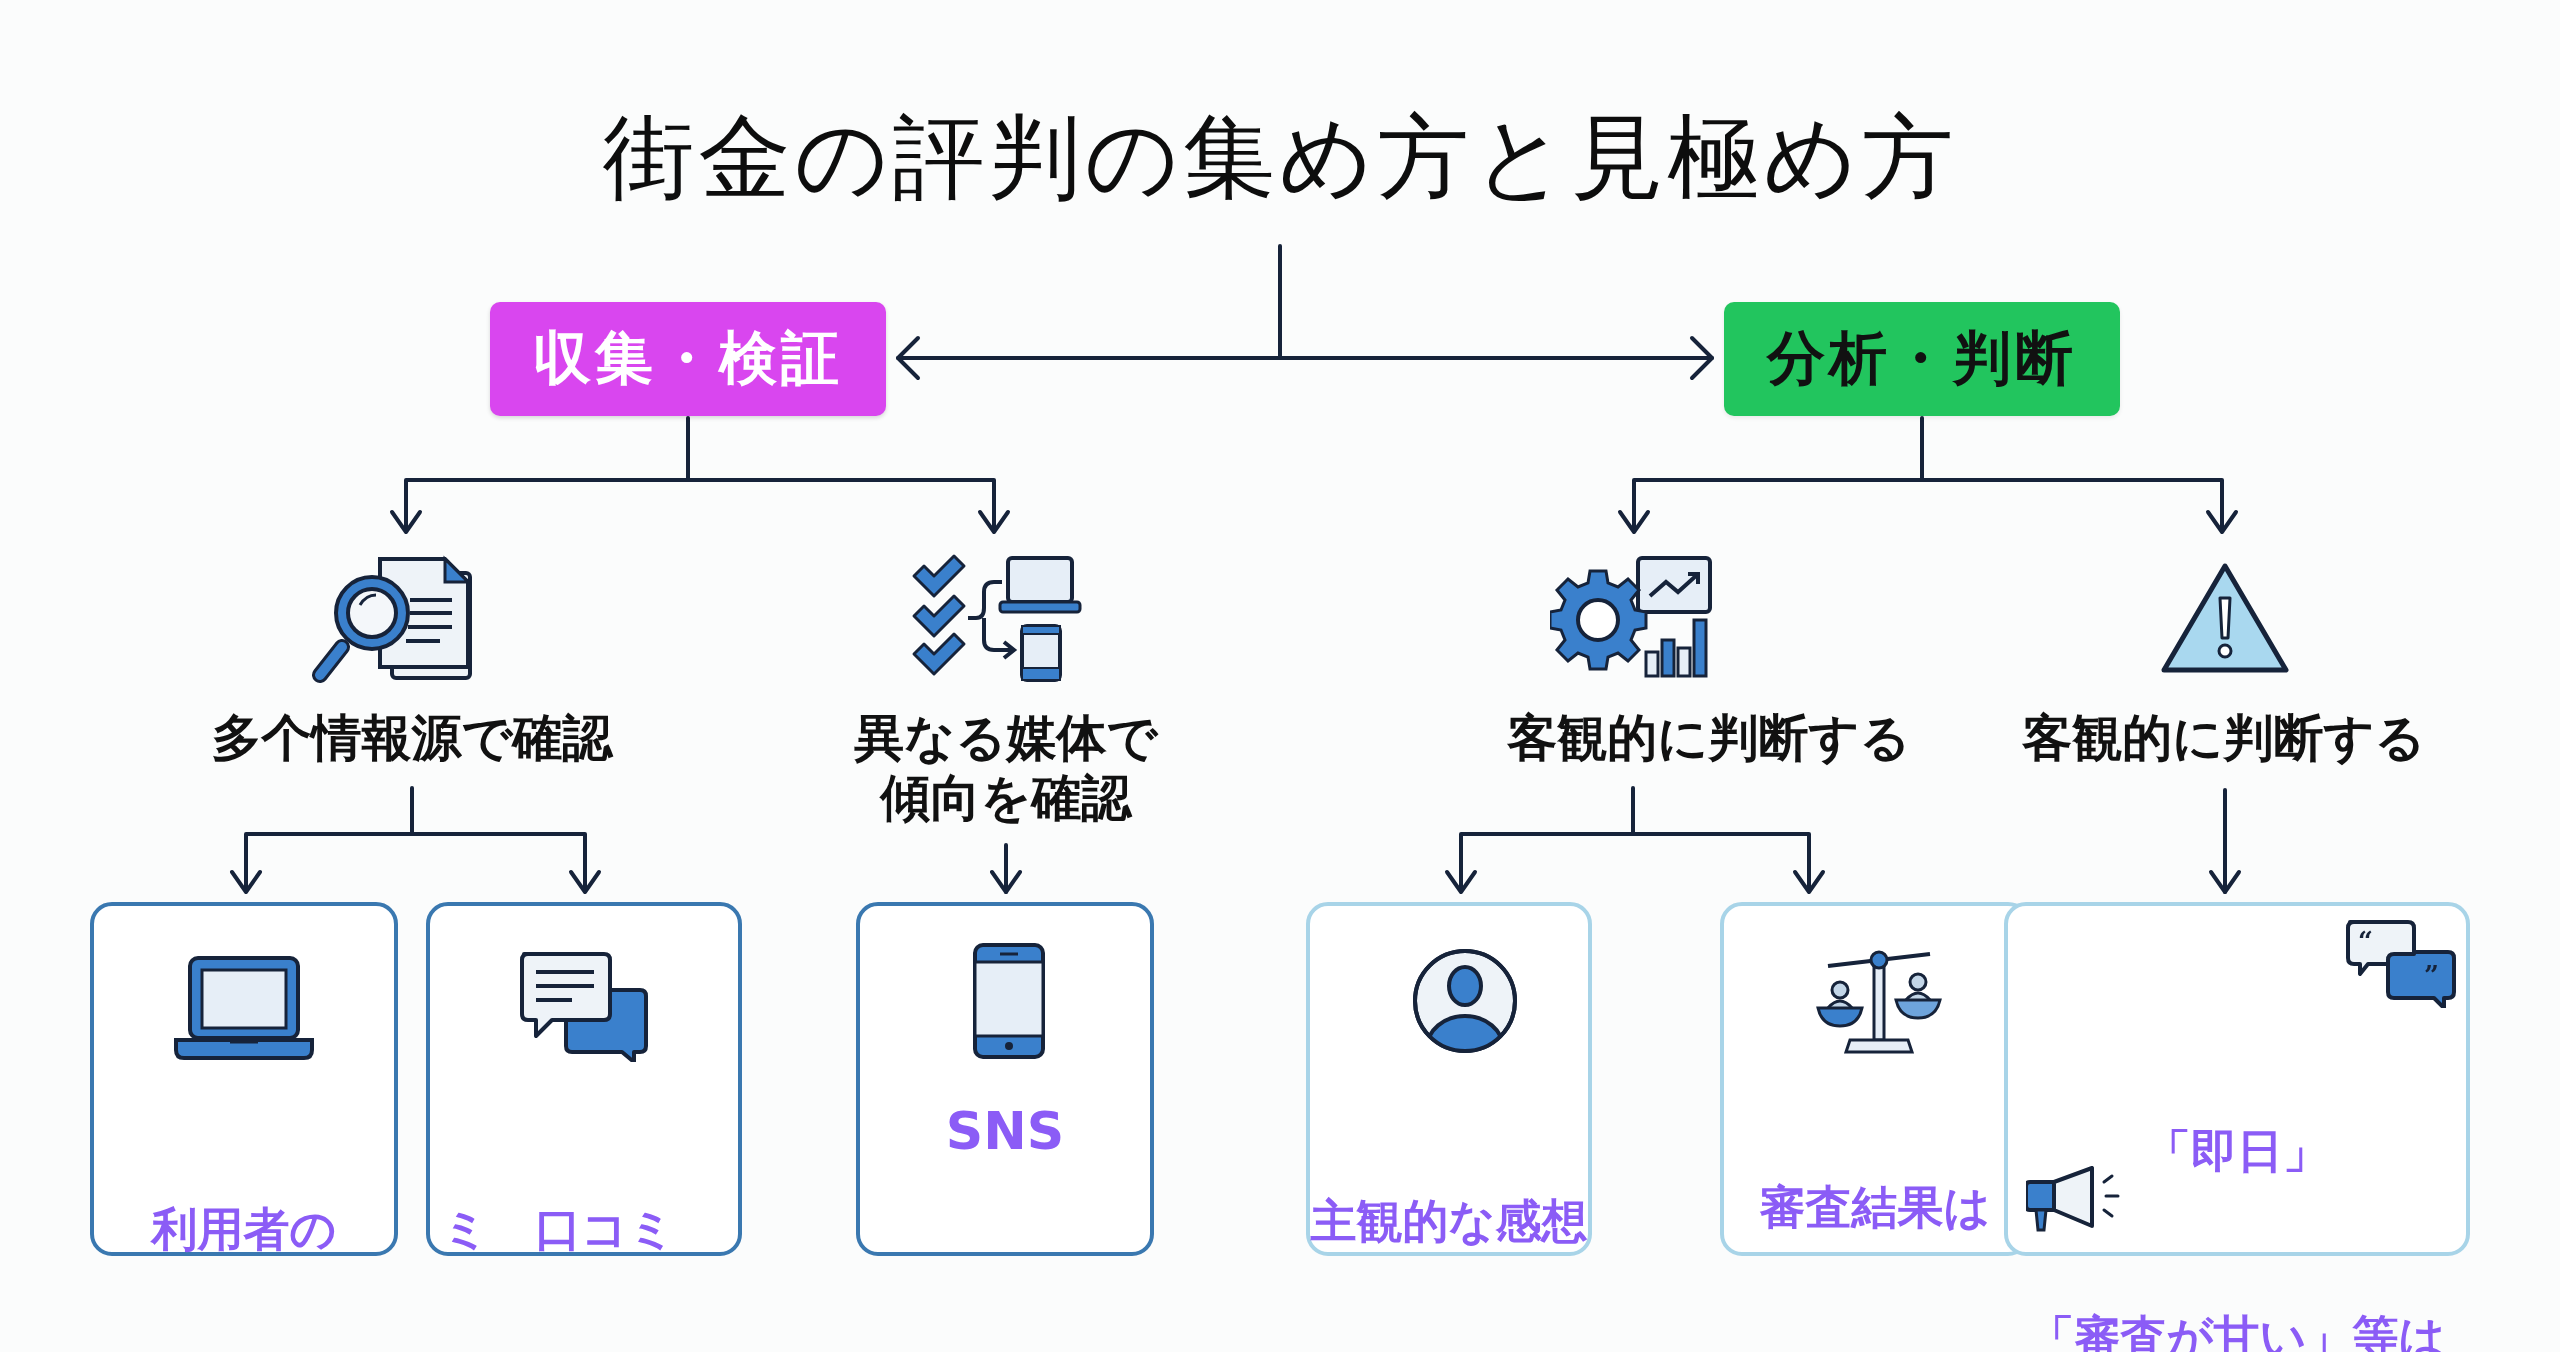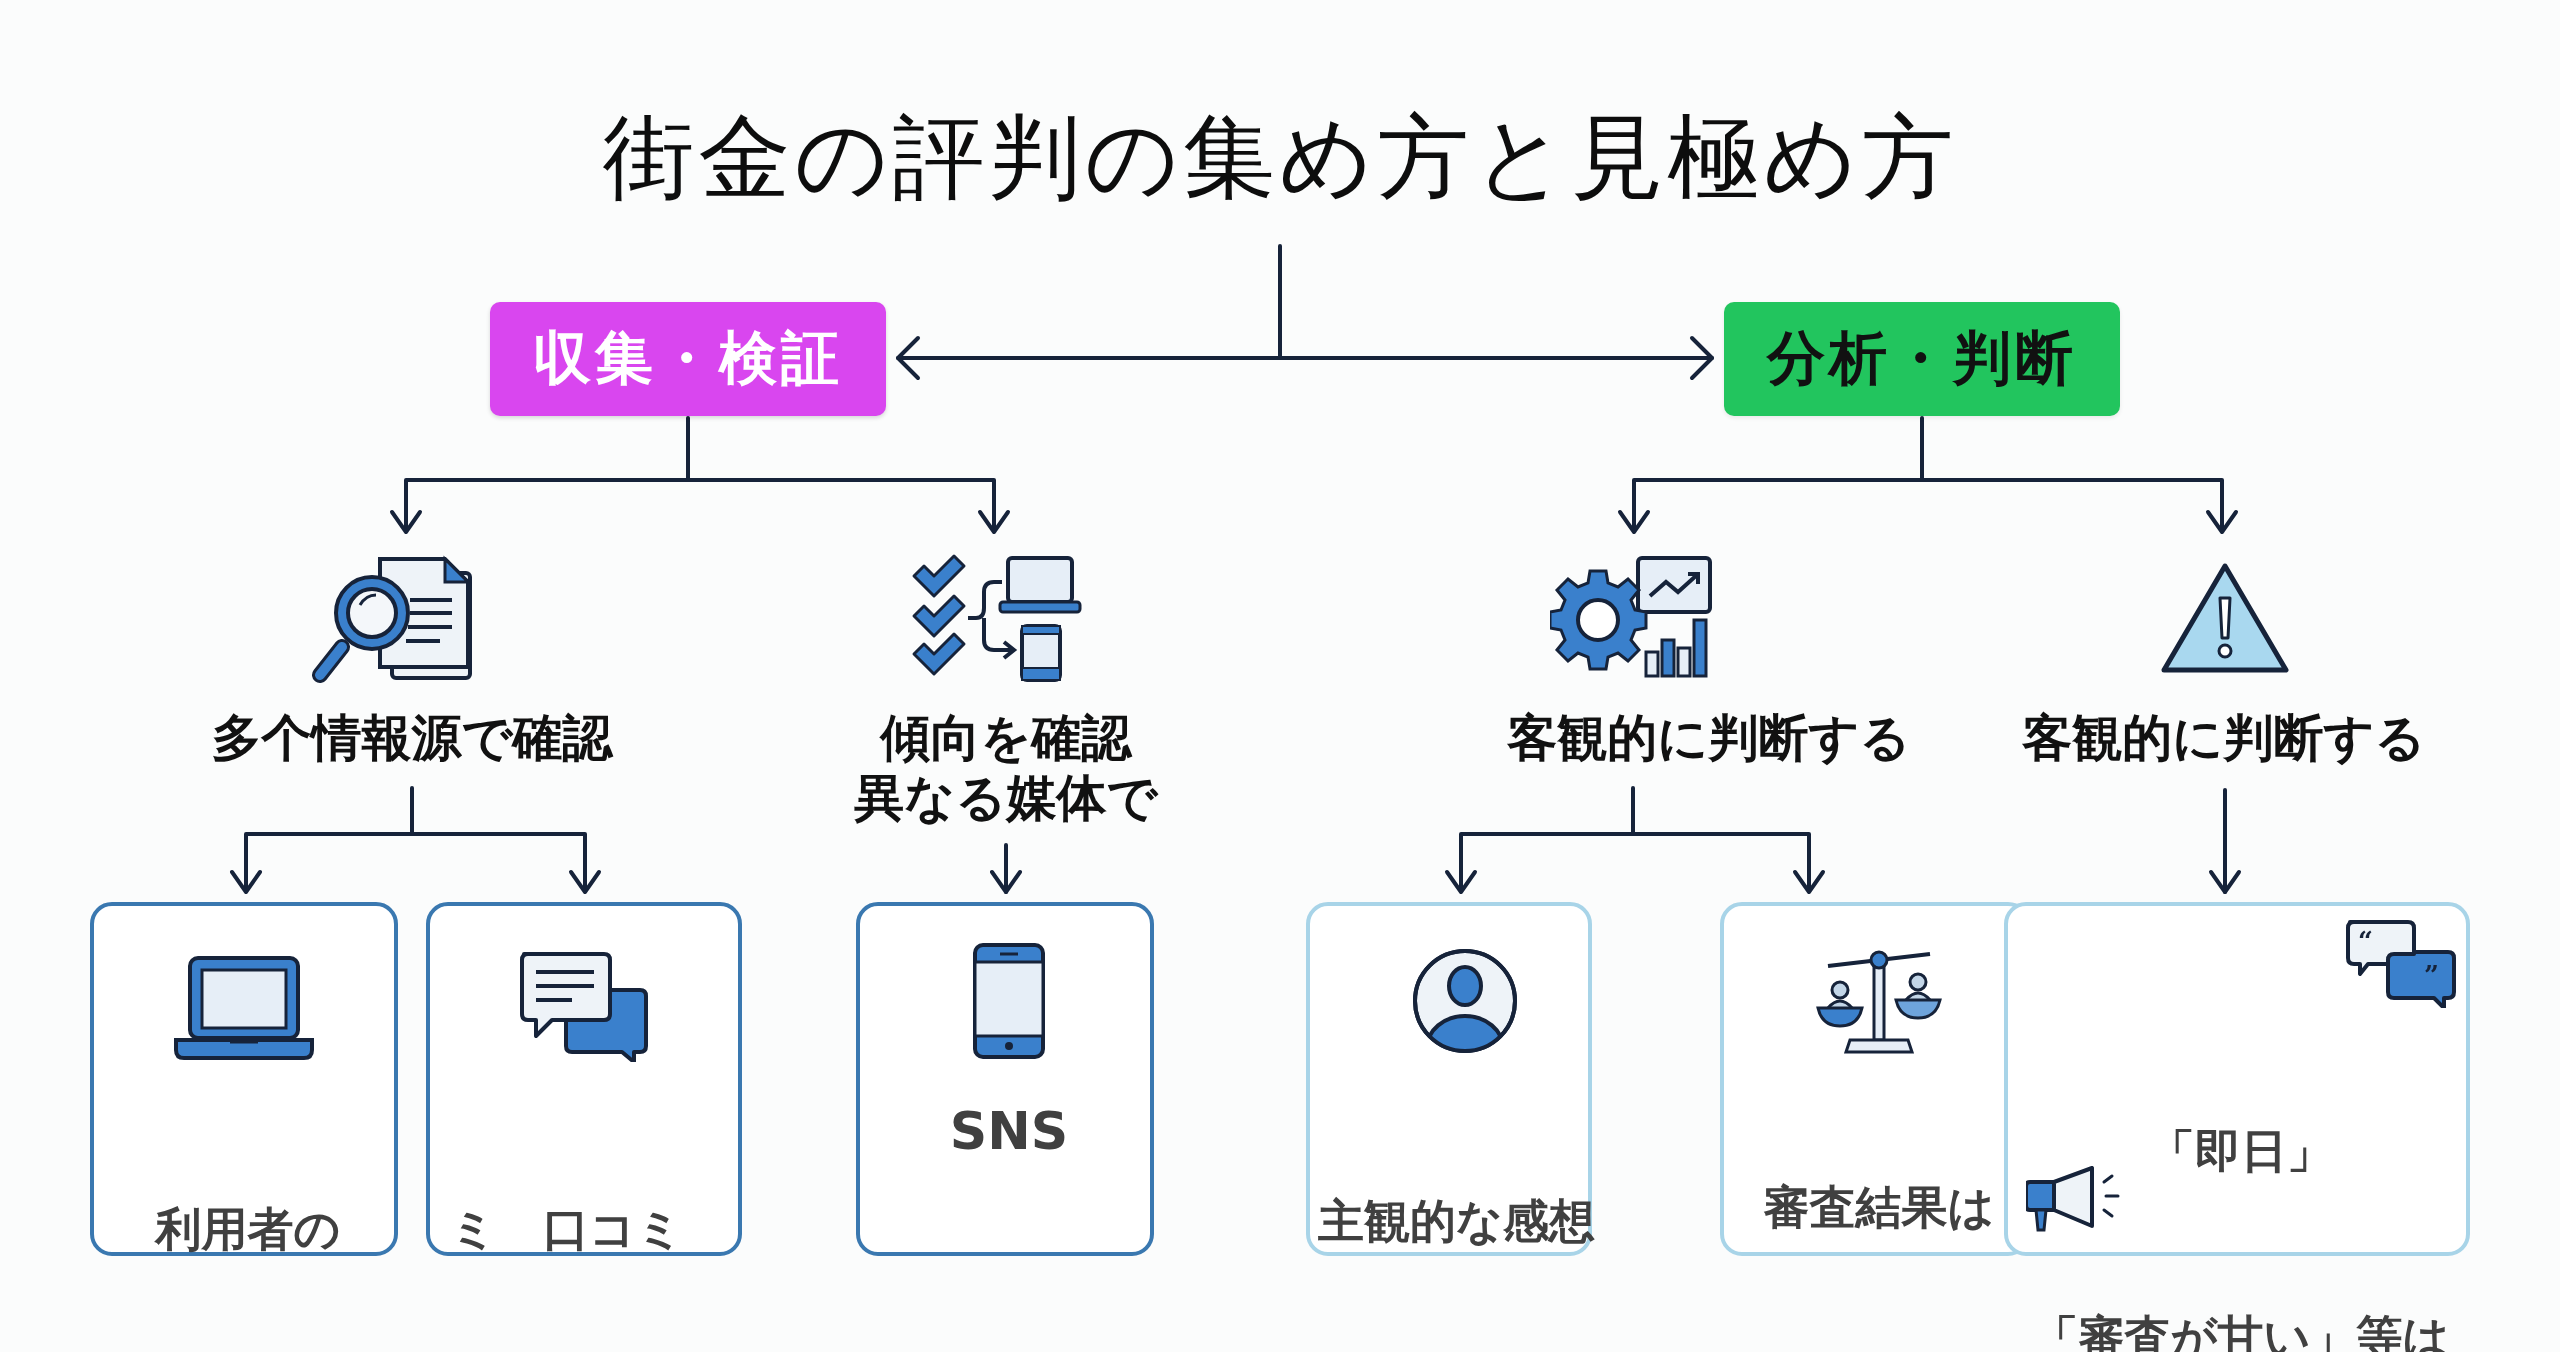--- a/index.html
+++ b/index.html
@@ -25,23 +25,22 @@
   .icon { position:absolute; }
   .label {
     position:absolute; text-align:center; font-weight:bold; font-size:50px; line-height:60px; color:#111;
   }
   .card {
     position:absolute; top:902px; height:354px; border-radius:22px; background:#fff; box-sizing:border-box;
   }
   .card.dark { border:4px solid #3a78b0; }
   .card.light { border:4px solid #a8d4e8; }
   .card-text {
-    position:absolute; left:0; right:0; text-align:center; font-weight:bold; font-size:46px; line-height:58px; color:#404040;
+    position:absolute; left:0; right:0; text-align:center; font-weight:bold; font-size:46px; line-height:58px; color:#8b5cf6;
     white-space:pre;
-    margin-left:8px;
   }
 </style>
 </head>
 <body>
 
 <div id="title" class="abs">街金の評判の集め方と見極め方</div>
 
 <svg class="lines" viewBox="0 0 2560 1352">
   <defs>
     <marker id="arr" markerWidth="14" markerHeight="14" refX="7" refY="12" orient="auto" markerUnits="userSpaceOnUse"></marker>
@@ -138,22 +137,22 @@
 </svg>
 
 <svg class="icon" style="left:2158px;top:560px;width:134px;height:118px" viewBox="0 0 134 118">
   <path d="M67 6 L128 110 H6 Z" fill="#a9d8ef" stroke="#16233a" stroke-width="5" stroke-linejoin="round"></path>
   <path d="M62 38 H72 L70 78 H64 Z" fill="#fff" stroke="#16233a" stroke-width="3" stroke-linejoin="round"></path>
   <circle cx="67" cy="91" r="6" fill="#fff" stroke="#16233a" stroke-width="3"></circle>
 </svg>
 
 <div class="label" style="left:150px;width:524px;top:708px">多个情報源で確認</div>
 <div class="label" style="left:790px;width:432px;top:708px">
+  <div>異なる媒体で</div>
   <div>傾向を確認</div>
-  <div>異なる媒体で</div>
 </div>
 <div class="label" style="left:1455px;width:508px;top:708px">客観的に判断する</div>
 <div class="label" style="left:1970px;width:508px;top:708px">客観的に判断する</div>
 
 <div class="card dark" style="left:90px;width:308px">
   <svg class="icon" style="left:80px;top:48px;width:140px;height:110px" viewBox="0 0 140 110">
     <rect x="16" y="4" width="108" height="80" rx="8" fill="#3a80cc" stroke="#16233a" stroke-width="4"></rect>
     <rect x="28" y="16" width="84" height="58" fill="#e6eef7" stroke="#16233a" stroke-width="3"></rect>
     <path d="M2 86 H138 V96 Q138 104 130 104 H10 Q2 104 2 96 Z" fill="#3a80cc" stroke="#16233a" stroke-width="4"></path>
     <line x1="56" y1="88" x2="84" y2="88" stroke="#16233a" stroke-width="3"></line>

